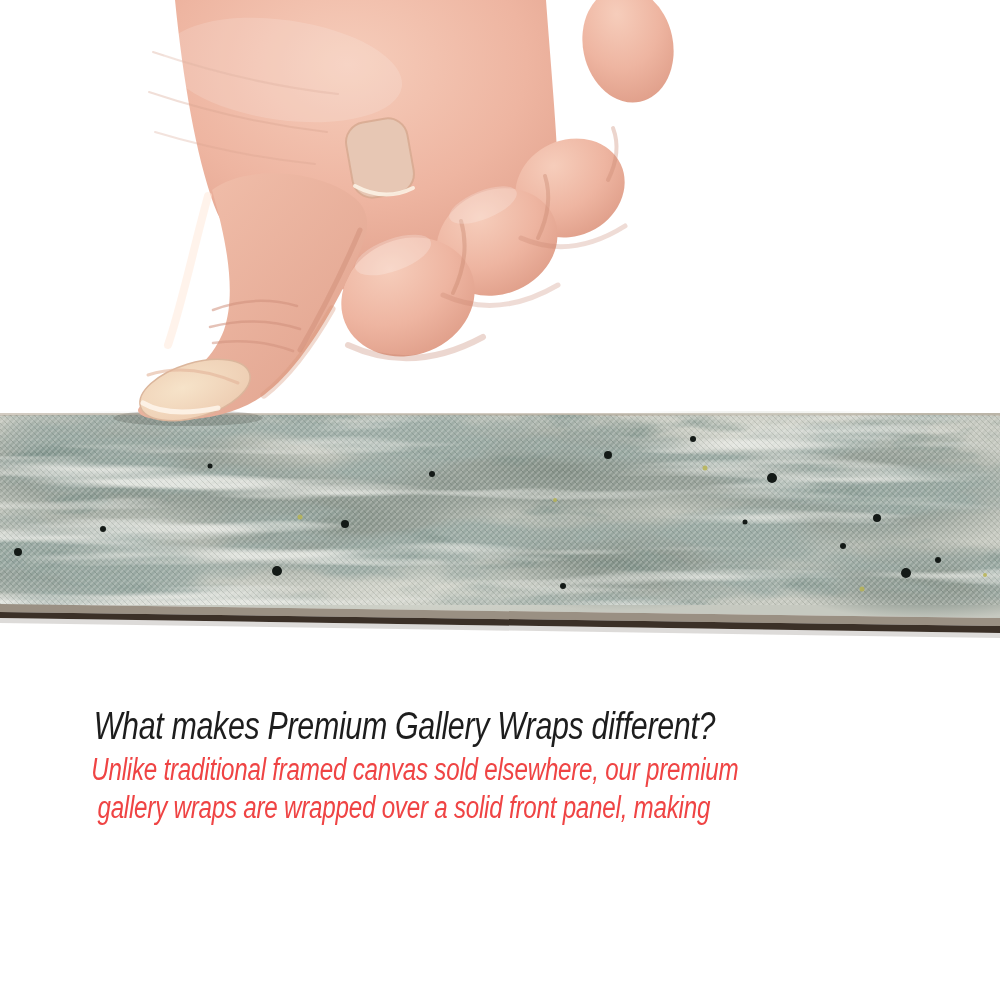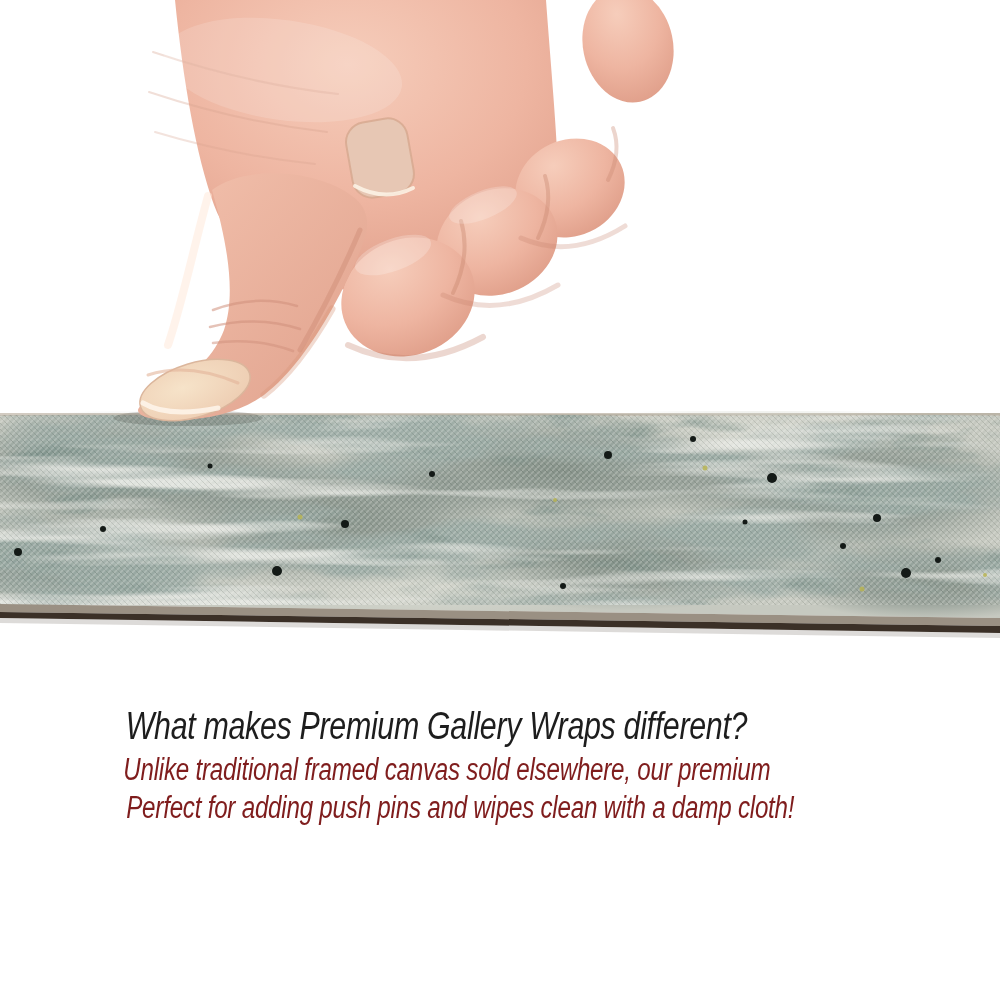--- a/index.html
+++ b/index.html
@@ -4,31 +4,31 @@
 <style>
   html,body{margin:0;padding:0;background:#ffffff;}
   .stage{
     position:relative;width:1000px;height:1000px;margin:0 auto;
     background:#ffffff;overflow:hidden;
     font-family:"Liberation Sans",sans-serif;color:#1f1f1f;
   }
   .hero{position:absolute;inset:0;}
   .strip-svg{position:absolute;left:0;top:411px;width:1000px;height:235px;display:block;}
   .hand-svg{position:absolute;left:113px;top:0;width:570px;height:432px;display:block;}
-  .copy{position:absolute;left:0;top:702px;width:808px;text-align:center;padding-left:32px;}
+  .copy{position:absolute;left:0;top:702px;width:808px;text-align:center;}
   .cond{display:inline-block;transform:scaleX(0.78);transform-origin:50% 50%;white-space:nowrap;}
   .headline{
     margin:0;height:48px;line-height:48px;
     font-size:38px;font-weight:400;font-style:italic;letter-spacing:-0.4px;color:#1d1d1d;
   }
   .headline .cond{transform:scaleX(0.80);}
   .bodylines{margin-top:1px;}
   .bodyline{
     height:38px;line-height:38px;
-    font-size:31px;font-weight:400;font-style:italic;letter-spacing:-0.3px;color:#7f1d1d;
+    font-size:31px;font-weight:400;font-style:italic;letter-spacing:-0.3px;color:#ef4444;
   }
 </style>
 </head>
 <body>
 
 <div class="stage">
 
   <div class="hero">
 
     <svg class="strip-svg" viewBox="0 0 1000 235" preserveAspectRatio="none" aria-hidden="true">
@@ -177,17 +177,17 @@
         <ellipse cx="370" cy="205" rx="36" ry="14" opacity="0.2" transform="rotate(-22 370 205)"></ellipse>
         <ellipse cx="480" cy="120" rx="34" ry="14" opacity="0.18" transform="rotate(-25 480 120)"></ellipse>
       </g>
     </svg>
   </div>
 
   <div class="copy">
     <h1 class="headline"><span class="cond">What makes Premium Gallery Wraps different?</span></h1>
     <div class="bodylines">
       <div class="bodyline"><span class="cond">Unlike traditional framed canvas sold elsewhere, our premium</span></div>
-      <div class="bodyline"><span class="cond">Perfect for adding push pins and wipes clean with a damp cloth!</span></div>
+      <div class="bodyline"><span class="cond">gallery wraps are wrapped over a solid front panel, making</span></div>
     </div>
   </div>
 
 </div>
 
 </body></html>

